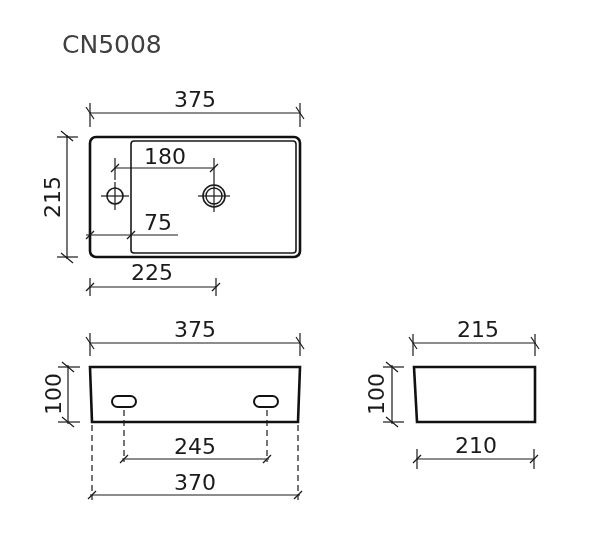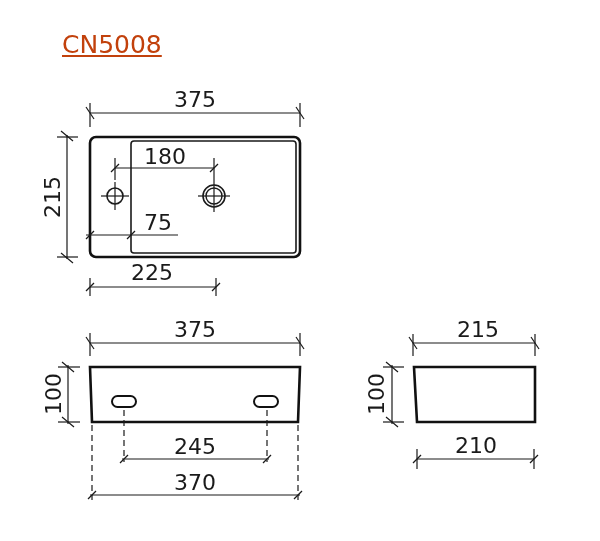--- a/index.html
+++ b/index.html
@@ -1,21 +1,20 @@
 <!DOCTYPE html>
 <html><head>
 <meta charset="utf-8">
 <style>
   html, body { margin: 0; padding: 0; background: #ffffff; }
   body { width: 600px; height: 541px; position: relative; overflow: hidden; }
   .title {
     position: absolute; left: 62px; top: 30px;
-    font-family: "DejaVu Sans", sans-serif; font-size: 25px; color: #c2410c;
+    font-family: "DejaVu Sans", sans-serif; font-size: 25px; color: #404040;
     letter-spacing: 0px;
-    text-decoration: underline;
   }
   svg.drawing { position: absolute; left: 0; top: 0; }
   svg text { font-family: "DejaVu Sans", sans-serif; font-size: 22px; fill: #1a1a1a; }
   .ln { stroke: #1a1a1a; stroke-width: 1.2; fill: none; }
   .thick { stroke: #111; stroke-width: 2.6; fill: none; }
   .dash { stroke: #1a1a1a; stroke-width: 1.2; stroke-dasharray: 6 4; fill: none; }
 </style>
 </head>
 <body>
 

